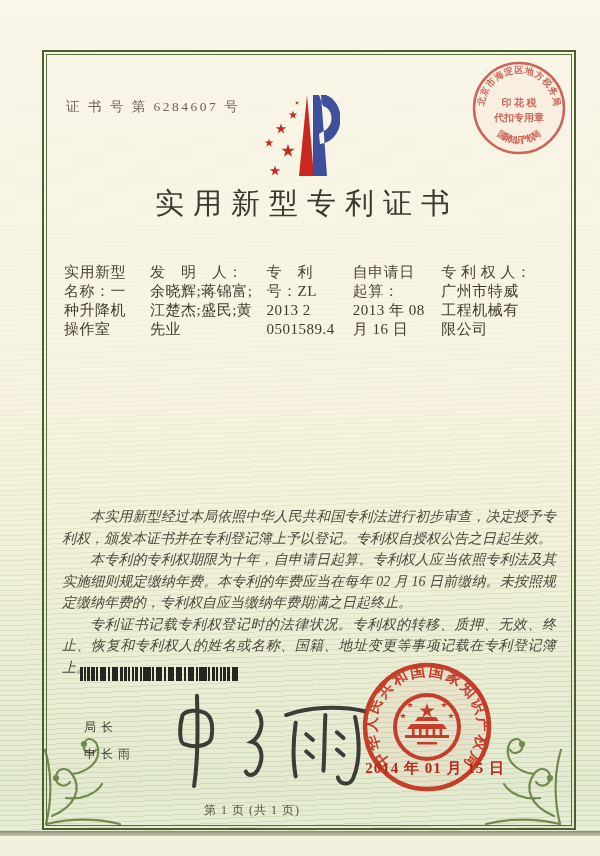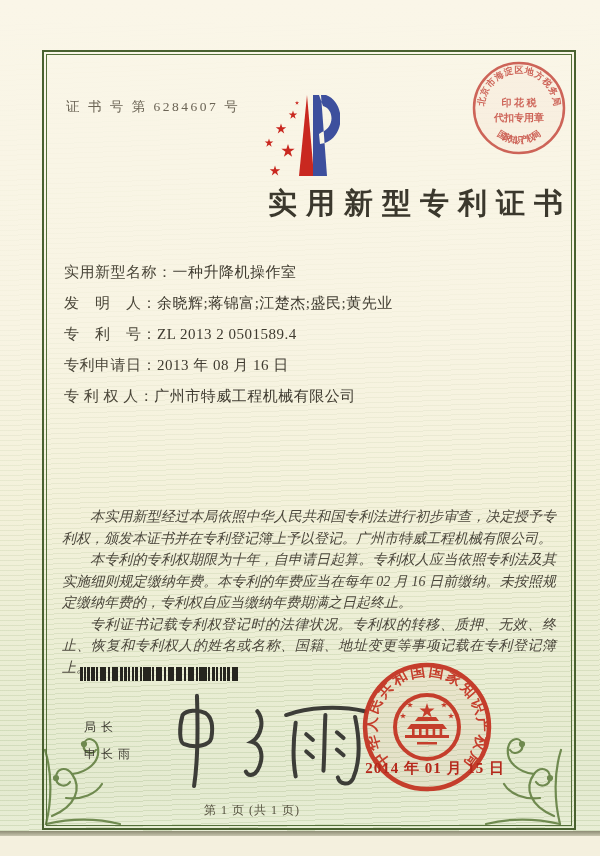--- a/index.html
+++ b/index.html
@@ -31,26 +31,26 @@
     border:2.5px solid #49612f;
   }
   .frame-inner{
     position:absolute;inset:2px;border:1px solid #55703a;
   }
   .cert-no{
     position:absolute;left:66px;top:98px;
     font-size:13.5px;letter-spacing:2.5px;color:#6b6455;
   }
   .cert-title{
-    position:absolute;left:42px;top:184px;width:530px;text-align:right;
-    font-size:29px;font-weight:700;letter-spacing:9px;color:#3b382d;
+    position:absolute;left:42px;top:184px;width:530px;text-align:center;
+    font-size:29px;font-weight:400;letter-spacing:9px;color:#3b382d;
   }
   .fields{
     position:absolute;left:64px;top:263px;width:470px;
-    display:flex;flex-direction:column;gap:12px;
+    display:flex;flex-direction:row;gap:12px;
   }
   .field-row{font-size:15px;color:#45413а;color:#45413a;letter-spacing:.5px;line-height:19px;}
   .field-row .flabel{color:#4a4639;}
   .field-row .fvalue{color:#3f3b30;}
   .paragraphs{
     position:absolute;left:62px;top:506px;width:494px;
     font-size:14px;line-height:21.5px;color:#4a463b;
     font-style:italic;text-align:justify;
   }
   .paragraphs p{margin:0;text-indent:2em;}
@@ -178,29 +178,29 @@
     <div class="field-row">
       <span class="flabel">实用新型名称：</span><span class="fvalue">一种升降机操作室</span>
     </div>
     <div class="field-row">
       <span class="flabel">发　明　人：</span><span class="fvalue">余晓辉;蒋锦富;江楚杰;盛民;黄先业</span>
     </div>
     <div class="field-row">
       <span class="flabel">专　利　号：</span><span class="fvalue">ZL 2013 2 0501589.4</span>
     </div>
     <div class="field-row">
-      <span class="flabel">专利申请日：</span><span class="fvalue">2013 年 08 月 16 日</span>
+      <span class="flabel">自申请日起算：</span><span class="fvalue">2013 年 08 月 16 日</span>
     </div>
     <div class="field-row">
       <span class="flabel">专 利 权 人：</span><span class="fvalue">广州市特威工程机械有限公司</span>
     </div>
   </div>
 
   <div class="paragraphs">
-    <p>本实用新型经过本局依照中华人民共和国专利法进行初步审查，决定授予专利权，颁发本证书并在专利登记簿上予以登记。广州市特威工程机械有限公司。</p>
+    <p>本实用新型经过本局依照中华人民共和国专利法进行初步审查，决定授予专利权，颁发本证书并在专利登记簿上予以登记。专利权自授权公告之日起生效。</p>
     <p>本专利的专利权期限为十年，自申请日起算。专利权人应当依照专利法及其实施细则规定缴纳年费。本专利的年费应当在每年 02 月 16 日前缴纳。未按照规定缴纳年费的，专利权自应当缴纳年费期满之日起终止。</p>
     <p>专利证书记载专利权登记时的法律状况。专利权的转移、质押、无效、终止、恢复和专利权人的姓名或名称、国籍、地址变更等事项记载在专利登记簿上。</p>
   </div>
 
   <div class="barcode"></div>
 
   <div class="director">
     <div>局长</div>
     <div>申长雨</div>
   </div>

